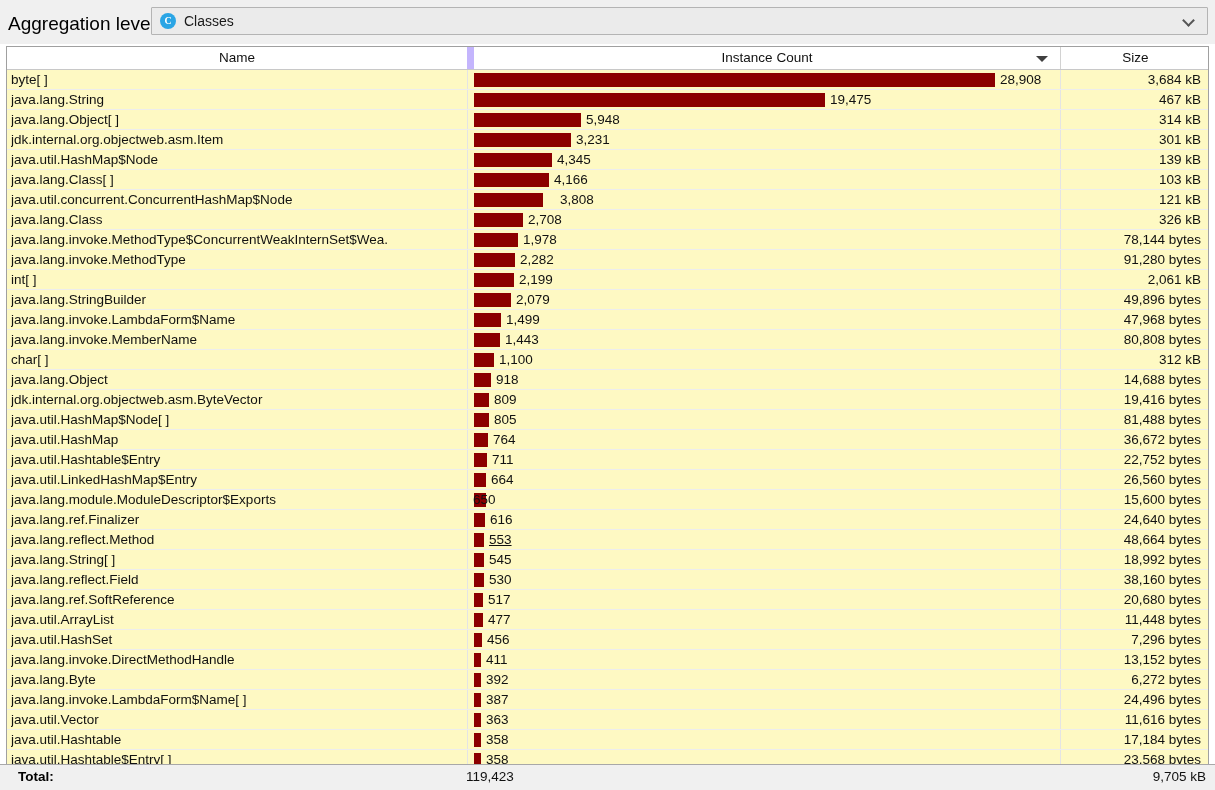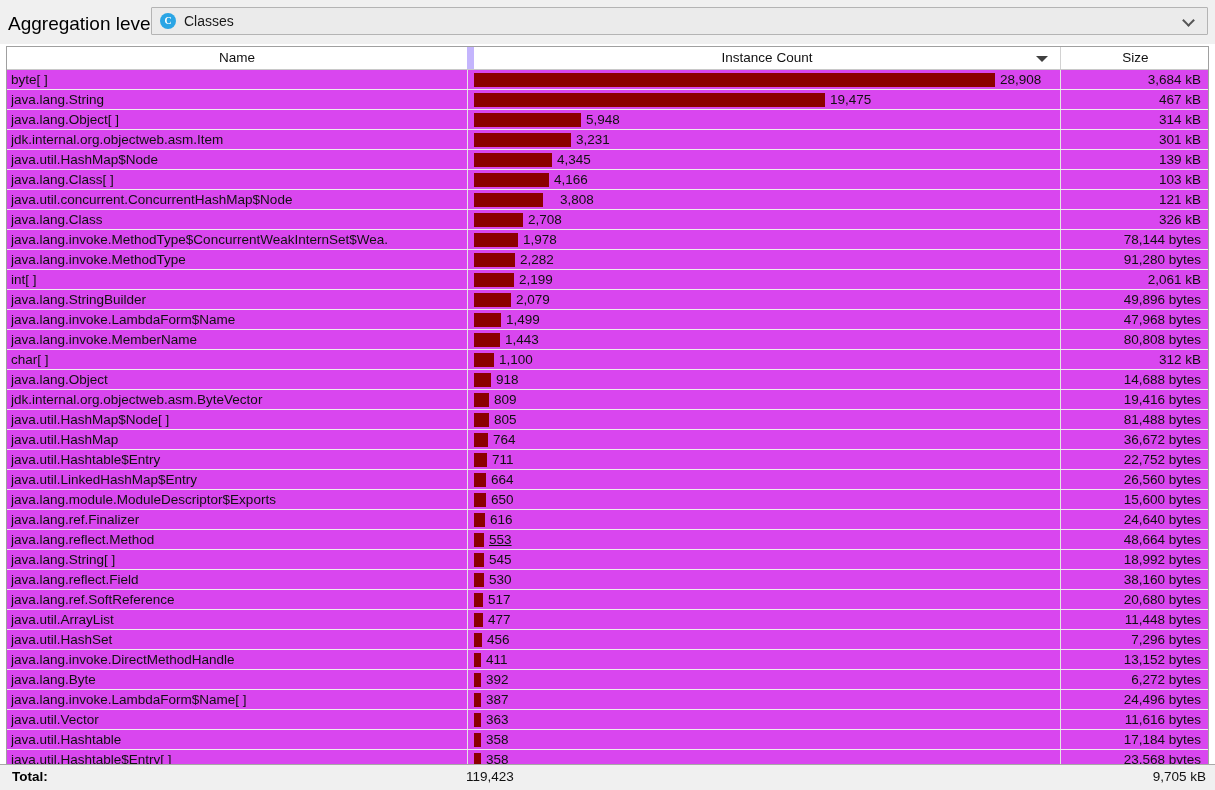--- a/index.html
+++ b/index.html
@@ -129,21 +129,21 @@
   #tbody {
     position: relative;
     height: 694px;
     overflow: hidden;
   }
   .row {
     position: relative;
     height: 20px;
     border-bottom: 1px solid #ededed;
     box-sizing: border-box;
-    background: #d946ef;
+    background: #fef9c3;
   }
   .c-name {
     position: absolute;
     left: 4px;
     top: 0;
     width: 455px;
     height: 19px;
     line-height: 19px;
     font-size: 13.5px;
     color: #111;
@@ -205,21 +205,21 @@
     left: 0;
     top: 764px;
     width: 1215px;
     height: 26px;
     background: #f0f0f0;
     border-top: 1px solid #a8a8a8;
     box-sizing: border-box;
   }
   #total-bar .t-label {
     position: absolute;
-    left: 12px; top: 4px;
+    left: 18px; top: 4px;
     font-size: 13.5px;
     font-weight: bold;
     color: #000;
   }
   #total-bar .t-count {
     position: absolute;
     left: 466px; top: 4px;
     font-size: 13.5px;
     color: #111;
   }
@@ -420,21 +420,21 @@
         <div class="c-count">
           <div class="bar" style="width: 12px; background: rgb(139, 0, 0);"></div>
           <span class="cval" style="left: 23px;">664</span>
         </div>
         <div class="c-size">26,560 bytes</div>
       </div>
       <div class="row">
         <div class="c-name">java.lang.module.ModuleDescriptor$Exports</div>
         <div class="c-count">
           <div class="bar" style="width: 12px; background: rgb(139, 0, 0);"></div>
-          <span class="cval" style="left: 23px;">650</span>
+          <span class="cval" style="left: 5px;">650</span>
         </div>
         <div class="c-size">15,600 bytes</div>
       </div>
       <div class="row">
         <div class="c-name">java.lang.ref.Finalizer</div>
         <div class="c-count">
           <div class="bar" style="width: 11px; background: rgb(139, 0, 0);"></div>
           <span class="cval" style="left: 22px;">616</span>
         </div>
         <div class="c-size">24,640 bytes</div>

